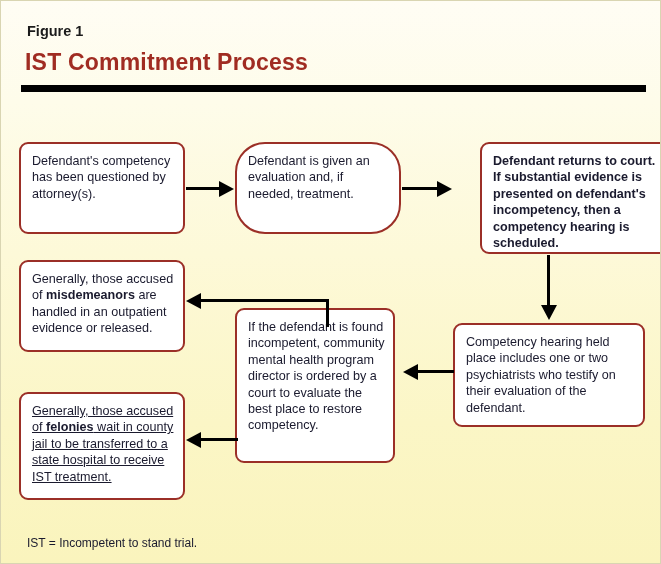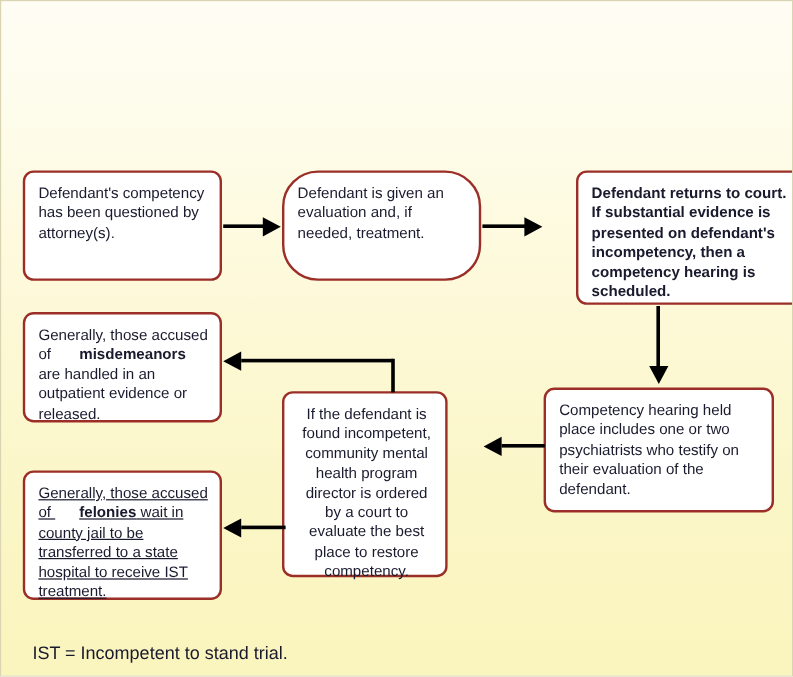--- a/index.html
+++ b/index.html
@@ -59,27 +59,27 @@
     background: #ffffff;
     border: 2px solid #9b2f27;
     border-radius: 9px;
     color: #1a1a2e;
     font-size: 12.6px;
     line-height: 16.4px;
     padding: 9px 8px 8px 11px;
     box-shadow: 0 0 0 0 rgba(0,0,0,0);
   }
   .node .txt { display: block; white-space: pre-line; }
-  .node b { font-weight: bold; margin-left: 20px; }
+  .node b { font-weight: bold; }
 
   #node-questioned { left: 18px;  top: 141px; width: 166px; height: 92px; }
   #node-evaluation { left: 234px; top: 141px; width: 166px; height: 92px; border-radius: 30px; }
   #node-returns    { left: 479px; top: 141px; width: 192px; height: 112px; font-weight: bold; }
   #node-hearing    { left: 452px; top: 322px; width: 192px; height: 104px; }
-  #node-director   { left: 234px; top: 325px; width: 138px; height: 155px; text-align: center; }
+  #node-director   { left: 234px; top: 307px; width: 160px; height: 155px; }
   #node-misd       { left: 18px;  top: 259px; width: 166px; height: 92px; }
   #node-felony     { left: 18px;  top: 391px; width: 166px; height: 108px; text-decoration: underline; }
   .hline { position: absolute; background: #000000; height: 2.5px; }
   .vline { position: absolute; background: #000000; width: 2.5px; }
   .arrow-right, .arrow-left, .arrow-down {
     position: absolute;
     width: 0; height: 0;
   }
   .arrow-right {
     border-top: 8px solid transparent;
@@ -114,29 +114,34 @@
   #arr5-head  { left: 185px; top: 291.5px; }
   
   #arr6-line  { left: 200px; top: 437px; width: 37px; }
   #arr6-head  { left: 185px; top: 430.5px; }
 
   
   #footnote {
     position: absolute;
     left: 26px;
     top: 535px;
-    font-size: 15px;
+    font-size: 12px;
     color: #1a1a2e;
   }
 </style>
 </head>
 <body>
 
 <div id="figure-root">
 
+  <div id="header">
+    <div id="fig-label">Figure 1</div>
+    <div id="fig-title">IST Commitment Process</div>
+    <div id="header-rule"></div>
+  </div>
 
   <div class="node" id="node-questioned">
     <span class="txt">Defendant's competency has been questioned by attorney(s).</span>
   </div>
 
   <div class="node" id="node-evaluation">
     <span class="txt">Defendant is given an evaluation and, if needed, treatment.</span>
   </div>
 
   <div class="node" id="node-returns">

